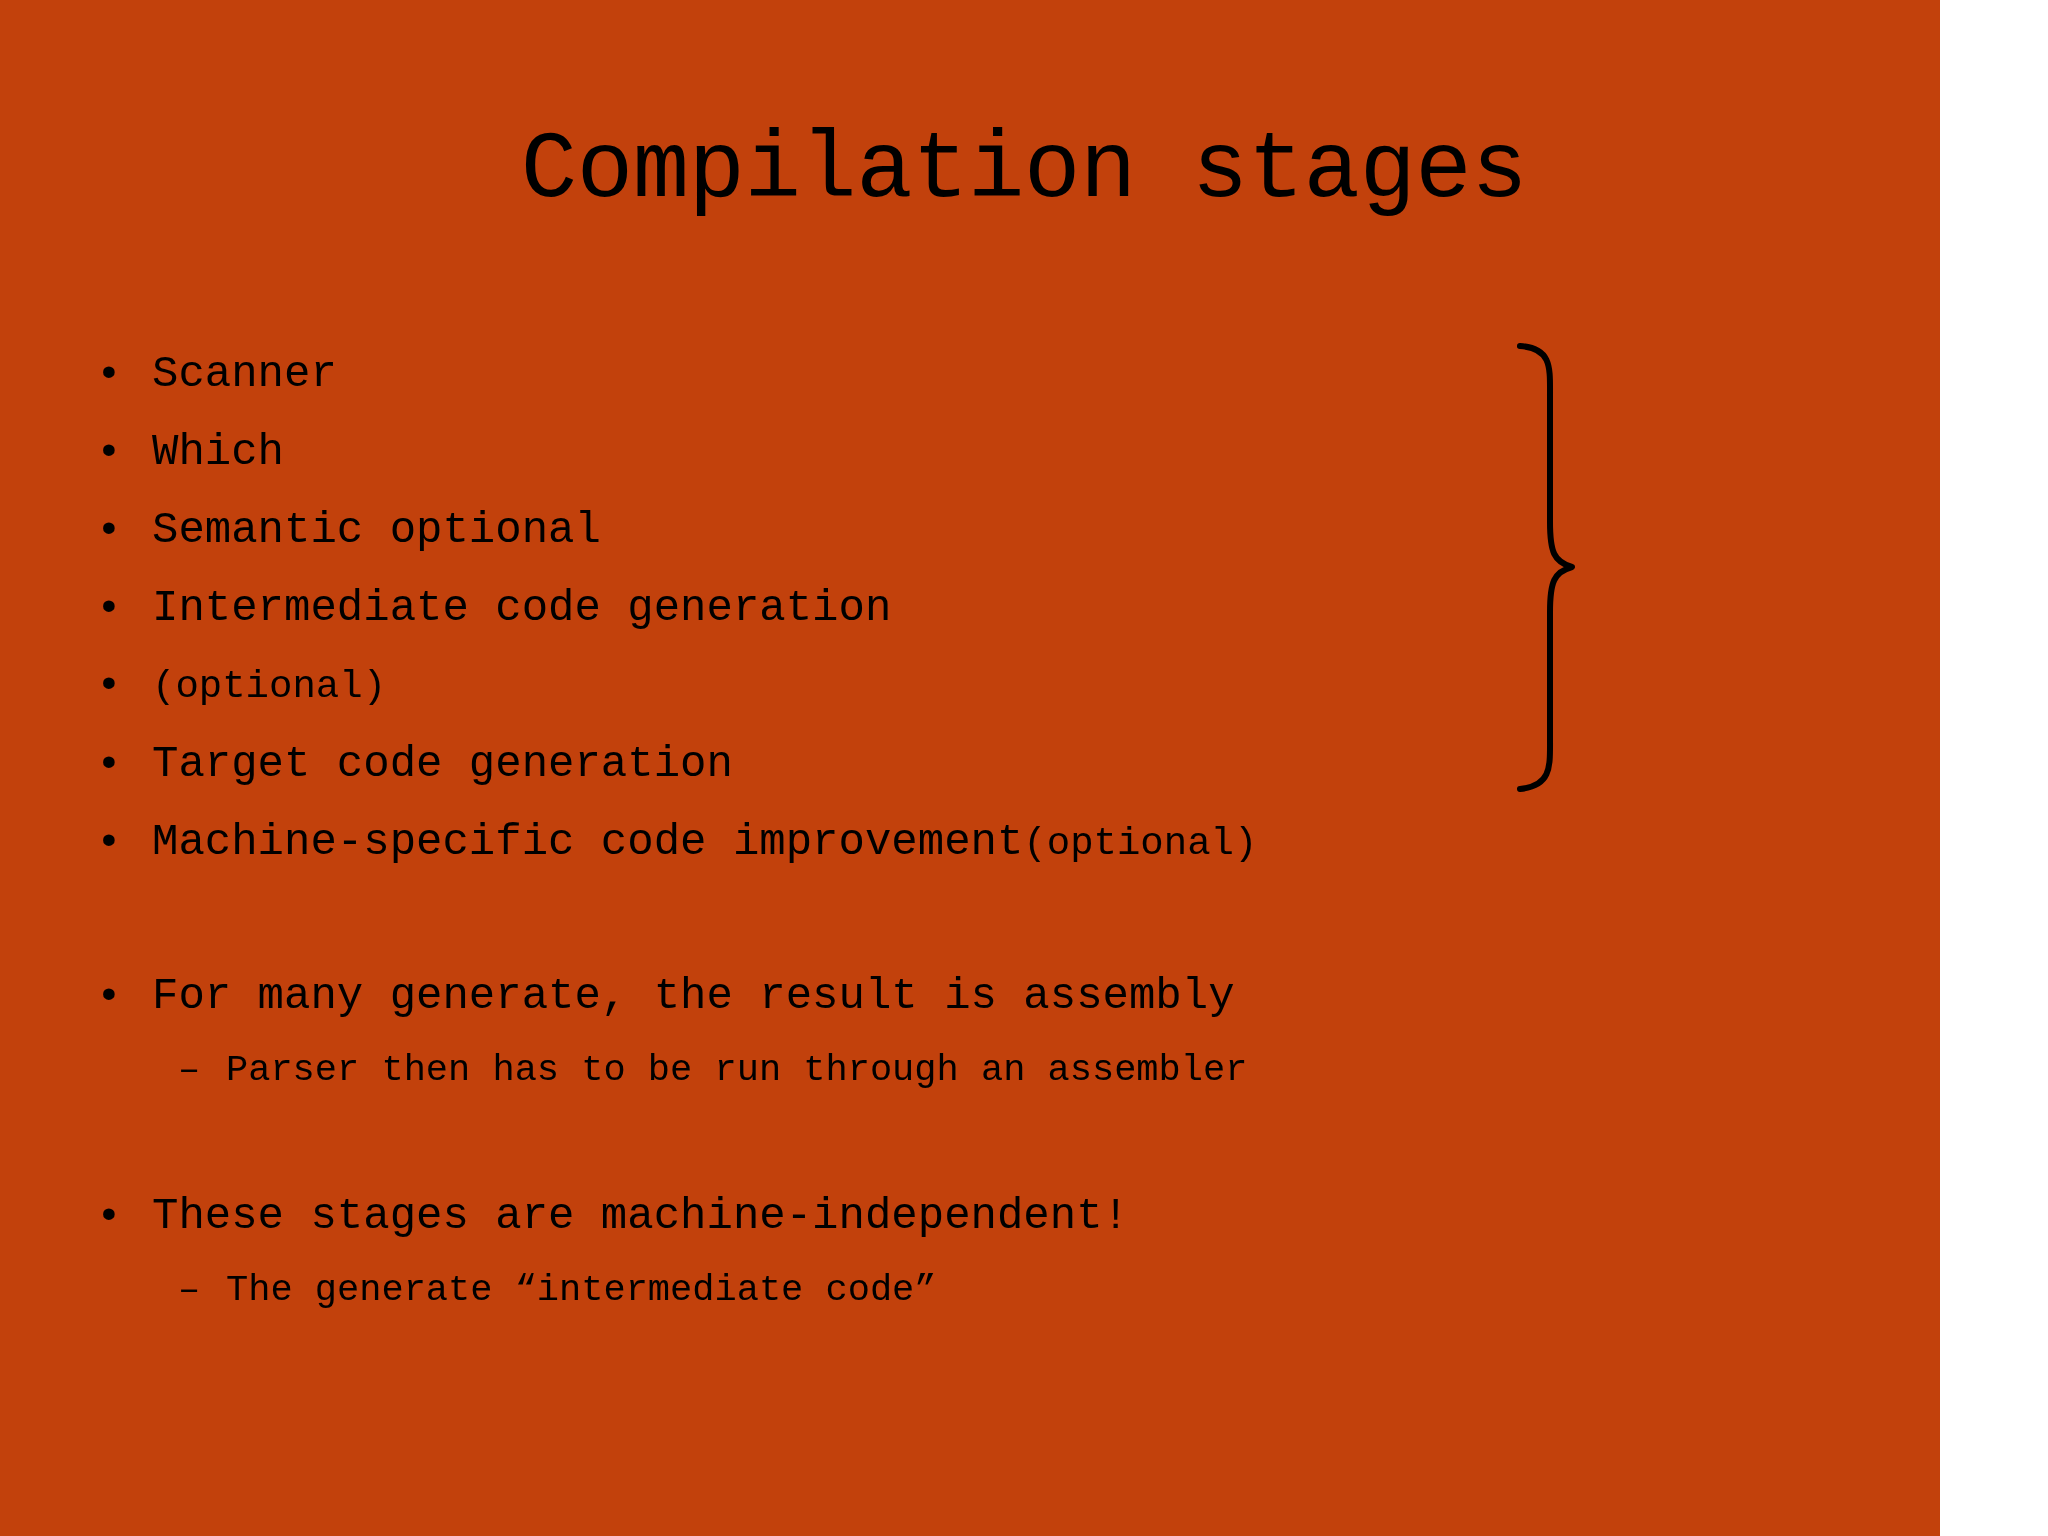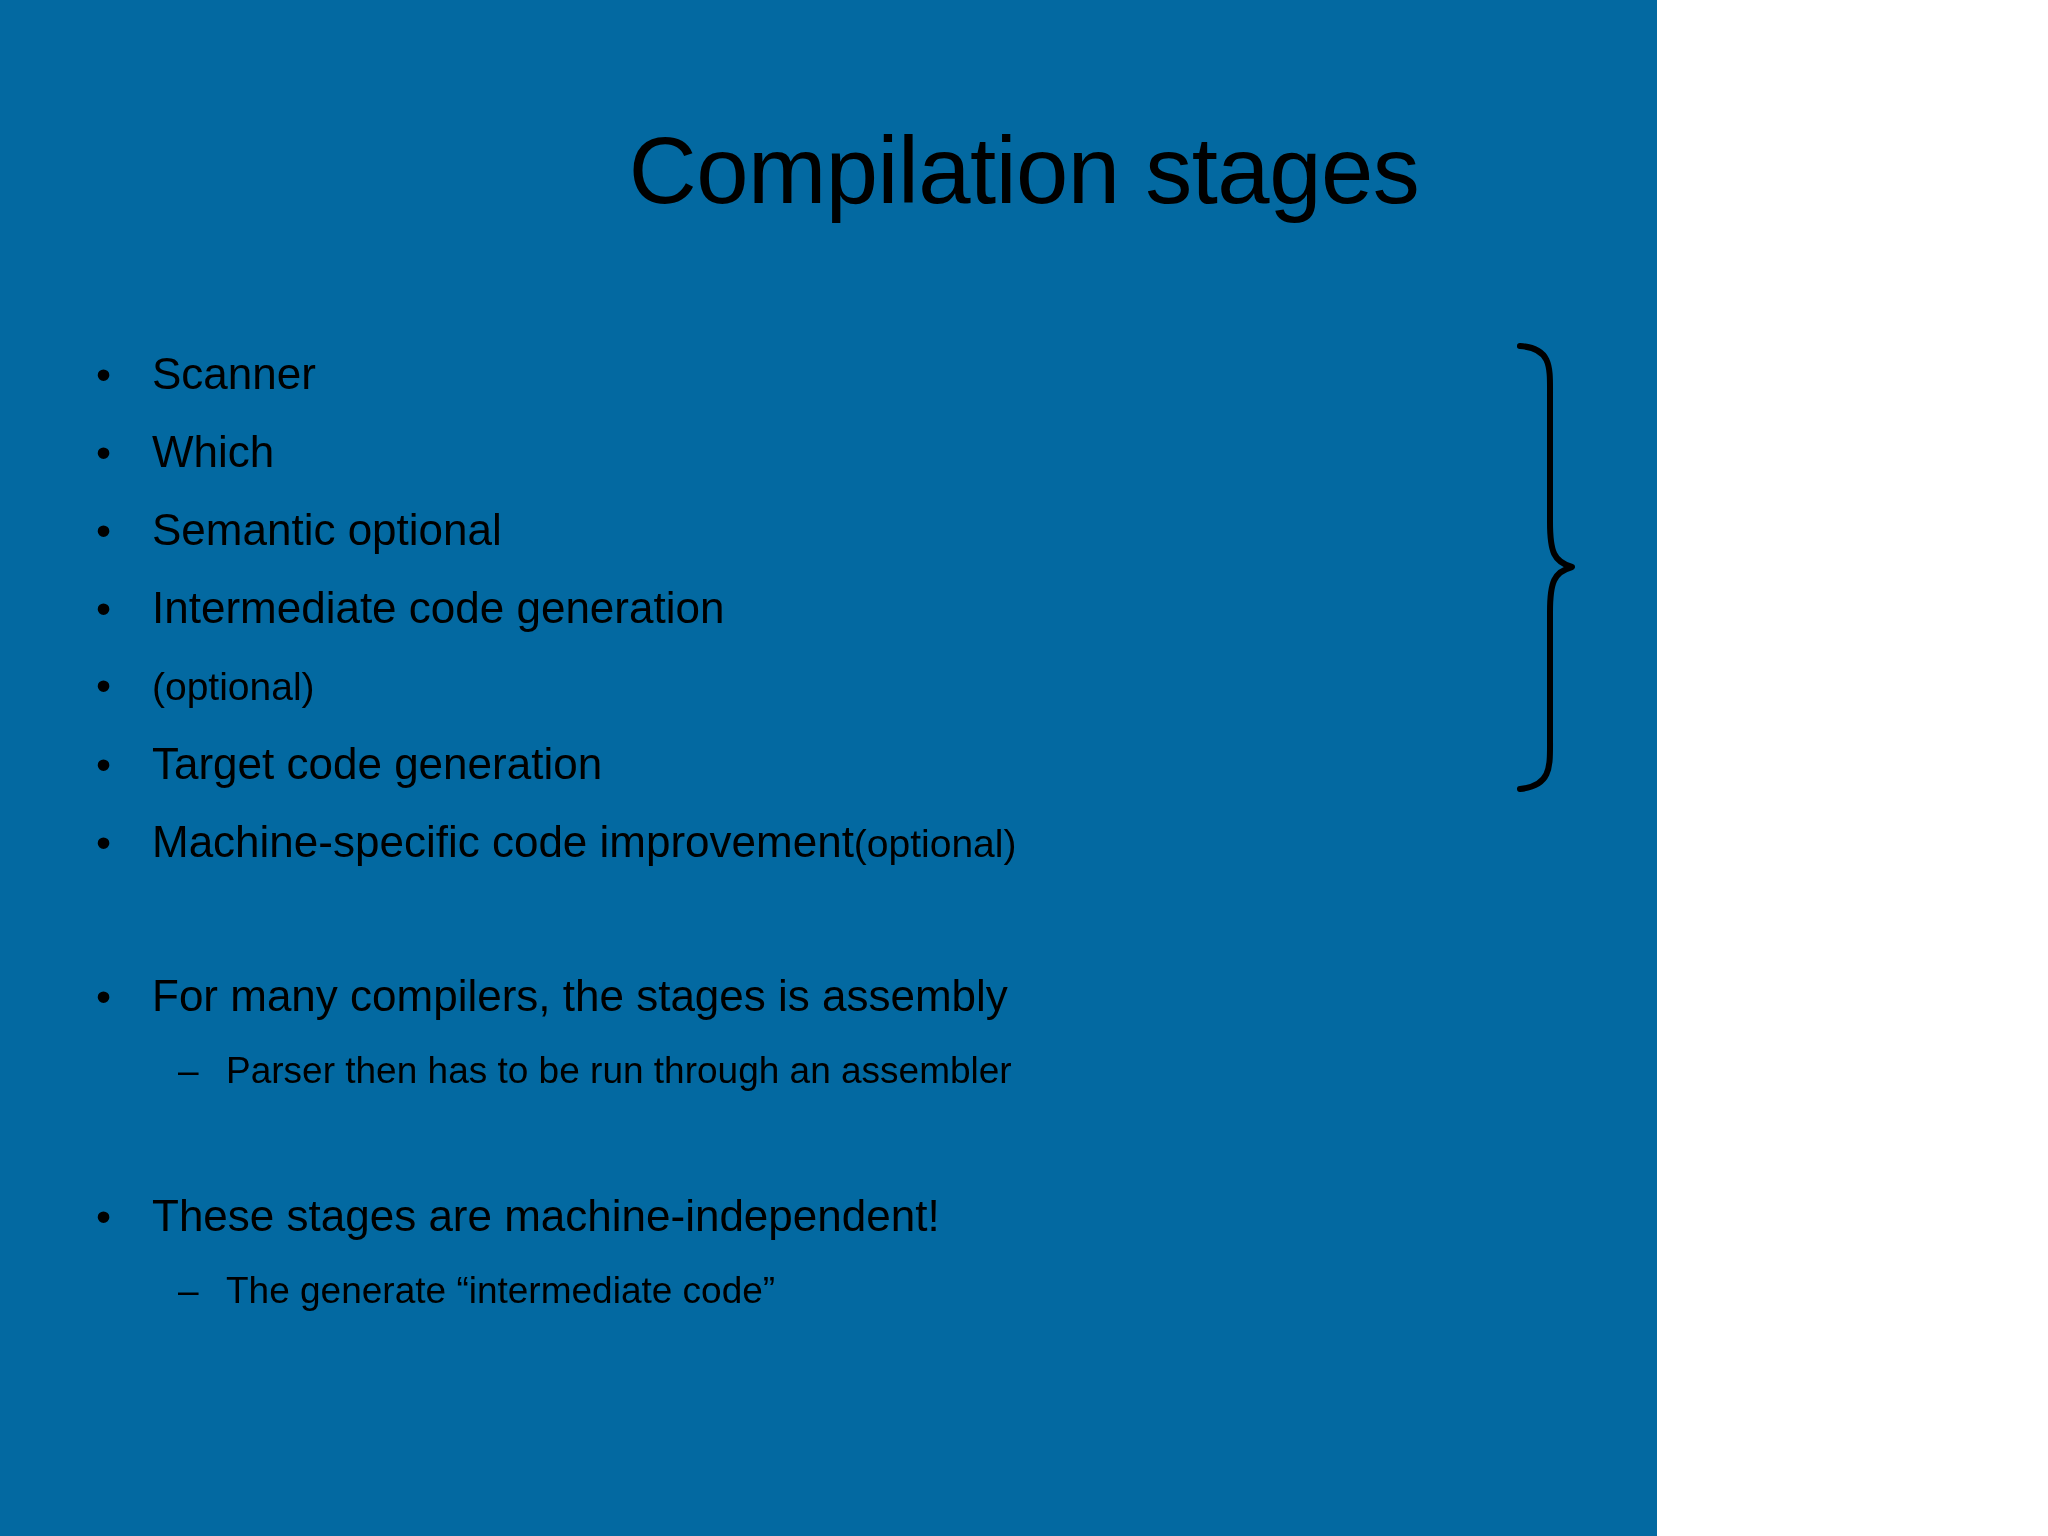--- a/index.html
+++ b/index.html
@@ -2,25 +2,25 @@
 <html><head>
 <meta charset="utf-8">
 <style>
   html, body {
     margin: 0;
     padding: 0;
     background: #ffffff;
   }
   #slide {
     position: relative;
-    width: 1657px;
+    width: 1940px;
     height: 1536px;
-    background: #0369a1;
+    background: #c2410c;
     overflow: hidden;
-    font-family: Liberation Sans, sans-serif;
+    font-family: Liberation Mono, monospace;
     color: #000000;
     -webkit-font-smoothing: antialiased;
   }
 
   
   #title {
     position: absolute;
     left: 0;
     top: 122px;
     width: 2048px;
@@ -133,21 +133,21 @@
     <div class="bullet-row lvl1">
       <span class="marker">•</span>
       <span class="btext">Machine-specific code improvement </span>
         <span class="btext opt">(optional)</span>
     </div>
 
     <div class="spacer-row"></div>
 
     <div class="bullet-row lvl1">
       <span class="marker">•</span>
-      <span class="btext">For many compilers, the stages is assembly</span>
+      <span class="btext">For many generate, the result is assembly</span>
     </div>
 
     <div class="bullet-row lvl2">
       <span class="marker">–</span>
       <span class="btext">Parser then has to be run through an assembler</span>
     </div>
 
     <div class="spacer-row-sm"></div>
 
     <div class="bullet-row lvl1">

